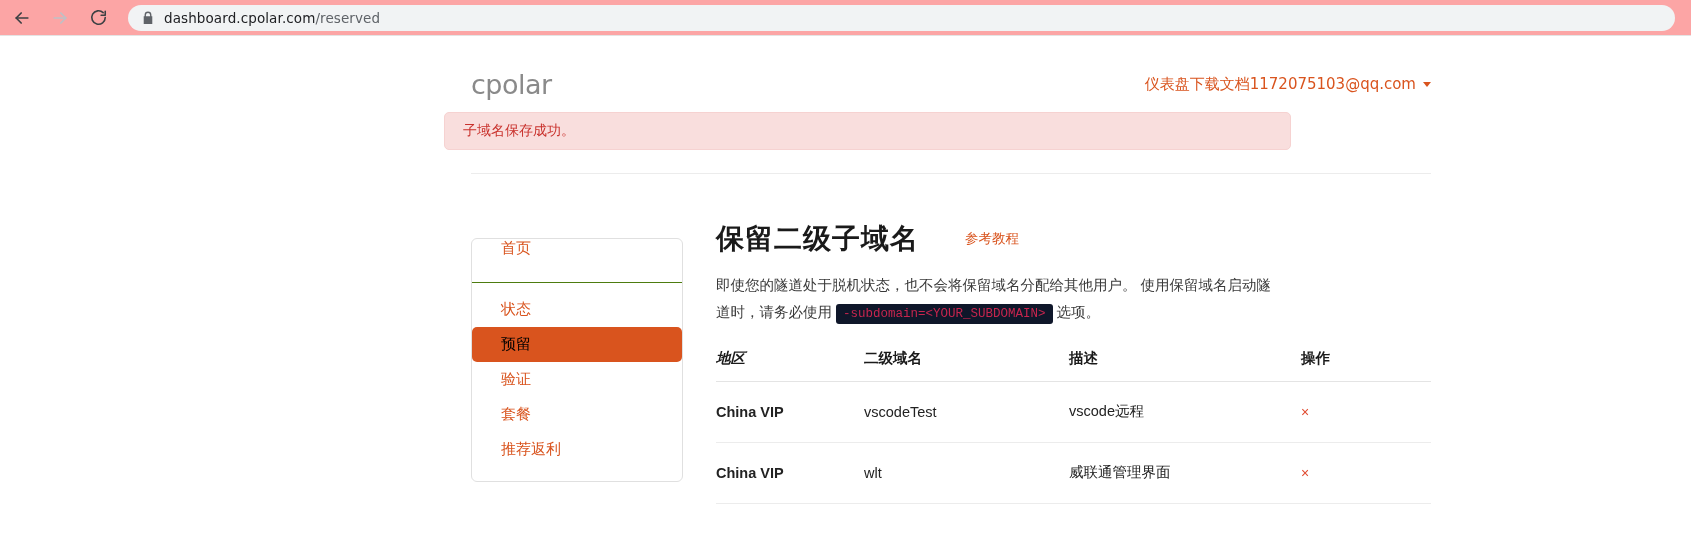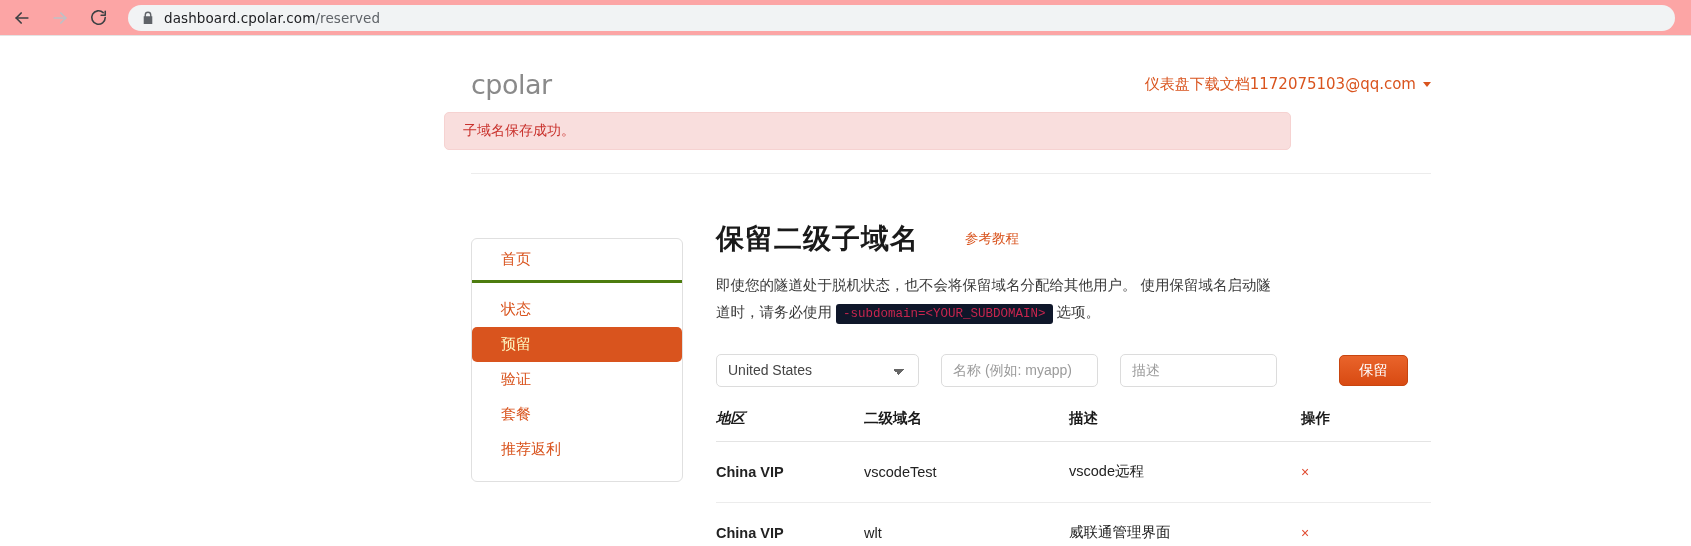--- a/index.html
+++ b/index.html
@@ -134,43 +134,43 @@
     width: 212px;
     background: #ffffff;
     border: 1px solid #e0e0e0;
     border-radius: 6px;
     box-sizing: border-box;
     overflow: hidden;
   }
   .sidebar-head {
     height: 44px;
     display: flex;
-    align-items: center;
+    align-items: flex-start;
     padding-left: 29px;
-    border-bottom: 3px solid #4d7c0f;
+    border-bottom: 1px solid #4d7c0f;
     box-sizing: border-box;
   }
   .sidebar-head span { color: #d9541e; font-size: 15px; }
   .sidebar-list { padding: 9px 0 14px 0; }
   .sidebar-item {
     height: 35px;
     display: flex;
     align-items: center;
     padding-left: 29px;
     box-sizing: border-box;
     margin: 0;
   }
   .sidebar-item span { color: #d9541e; font-size: 15px; }
   .sidebar-item.active {
     background: #d9541e;
     border-radius: 5px;
     margin: 0 0 0 0;
     width: 100%;
   }
-  .sidebar-item.active span { color: #fef9c3; font-family: Liberation Mono, monospace; }
+  .sidebar-item.active span { color: #000000; font-family: Liberation Mono, monospace; }
 
   
   .main {
     position: absolute;
     left: 716px; top: 186px;
     width: 715px;
   }
   .title-row {
     display: flex;
     align-items: flex-start;
@@ -376,30 +376,20 @@
       <h1 class="page-title">保留二级子域名</h1>
       <a class="tutorial-link" href="#">参考教程</a>
     </div>
 
     <p class="desc">
       <span>即使您的隧道处于脱机状态，也不会将保留域名分配给其他用户。 使用保留域名启动隧道时，请务必使用</span>
       <span class="code-chip">-subdomain=&lt;YOUR_SUBDOMAIN&gt;</span>
       <span>选项。</span>
     </p>
 
-    <div class="form-row">
-      <select class="field">
-        <option>United States</option>
-      </select>
-      <div class="field-gap"></div>
-      <input class="field" type="text" placeholder="名称 (例如: myapp)" style="">
-      <div class="field-gap"></div>
-      <input class="field" type="text" placeholder="描述" style="">
-      <button class="reserve-btn">保留</button>
-    </div>
 
     <table class="reserved-table">
       <thead>
         <tr>
           <th class="col-region">地区</th>
           <th class="col-sub">二级域名</th>
           <th class="col-desc">描述</th>
           <th class="col-op">操作</th>
         </tr>
       </thead>

